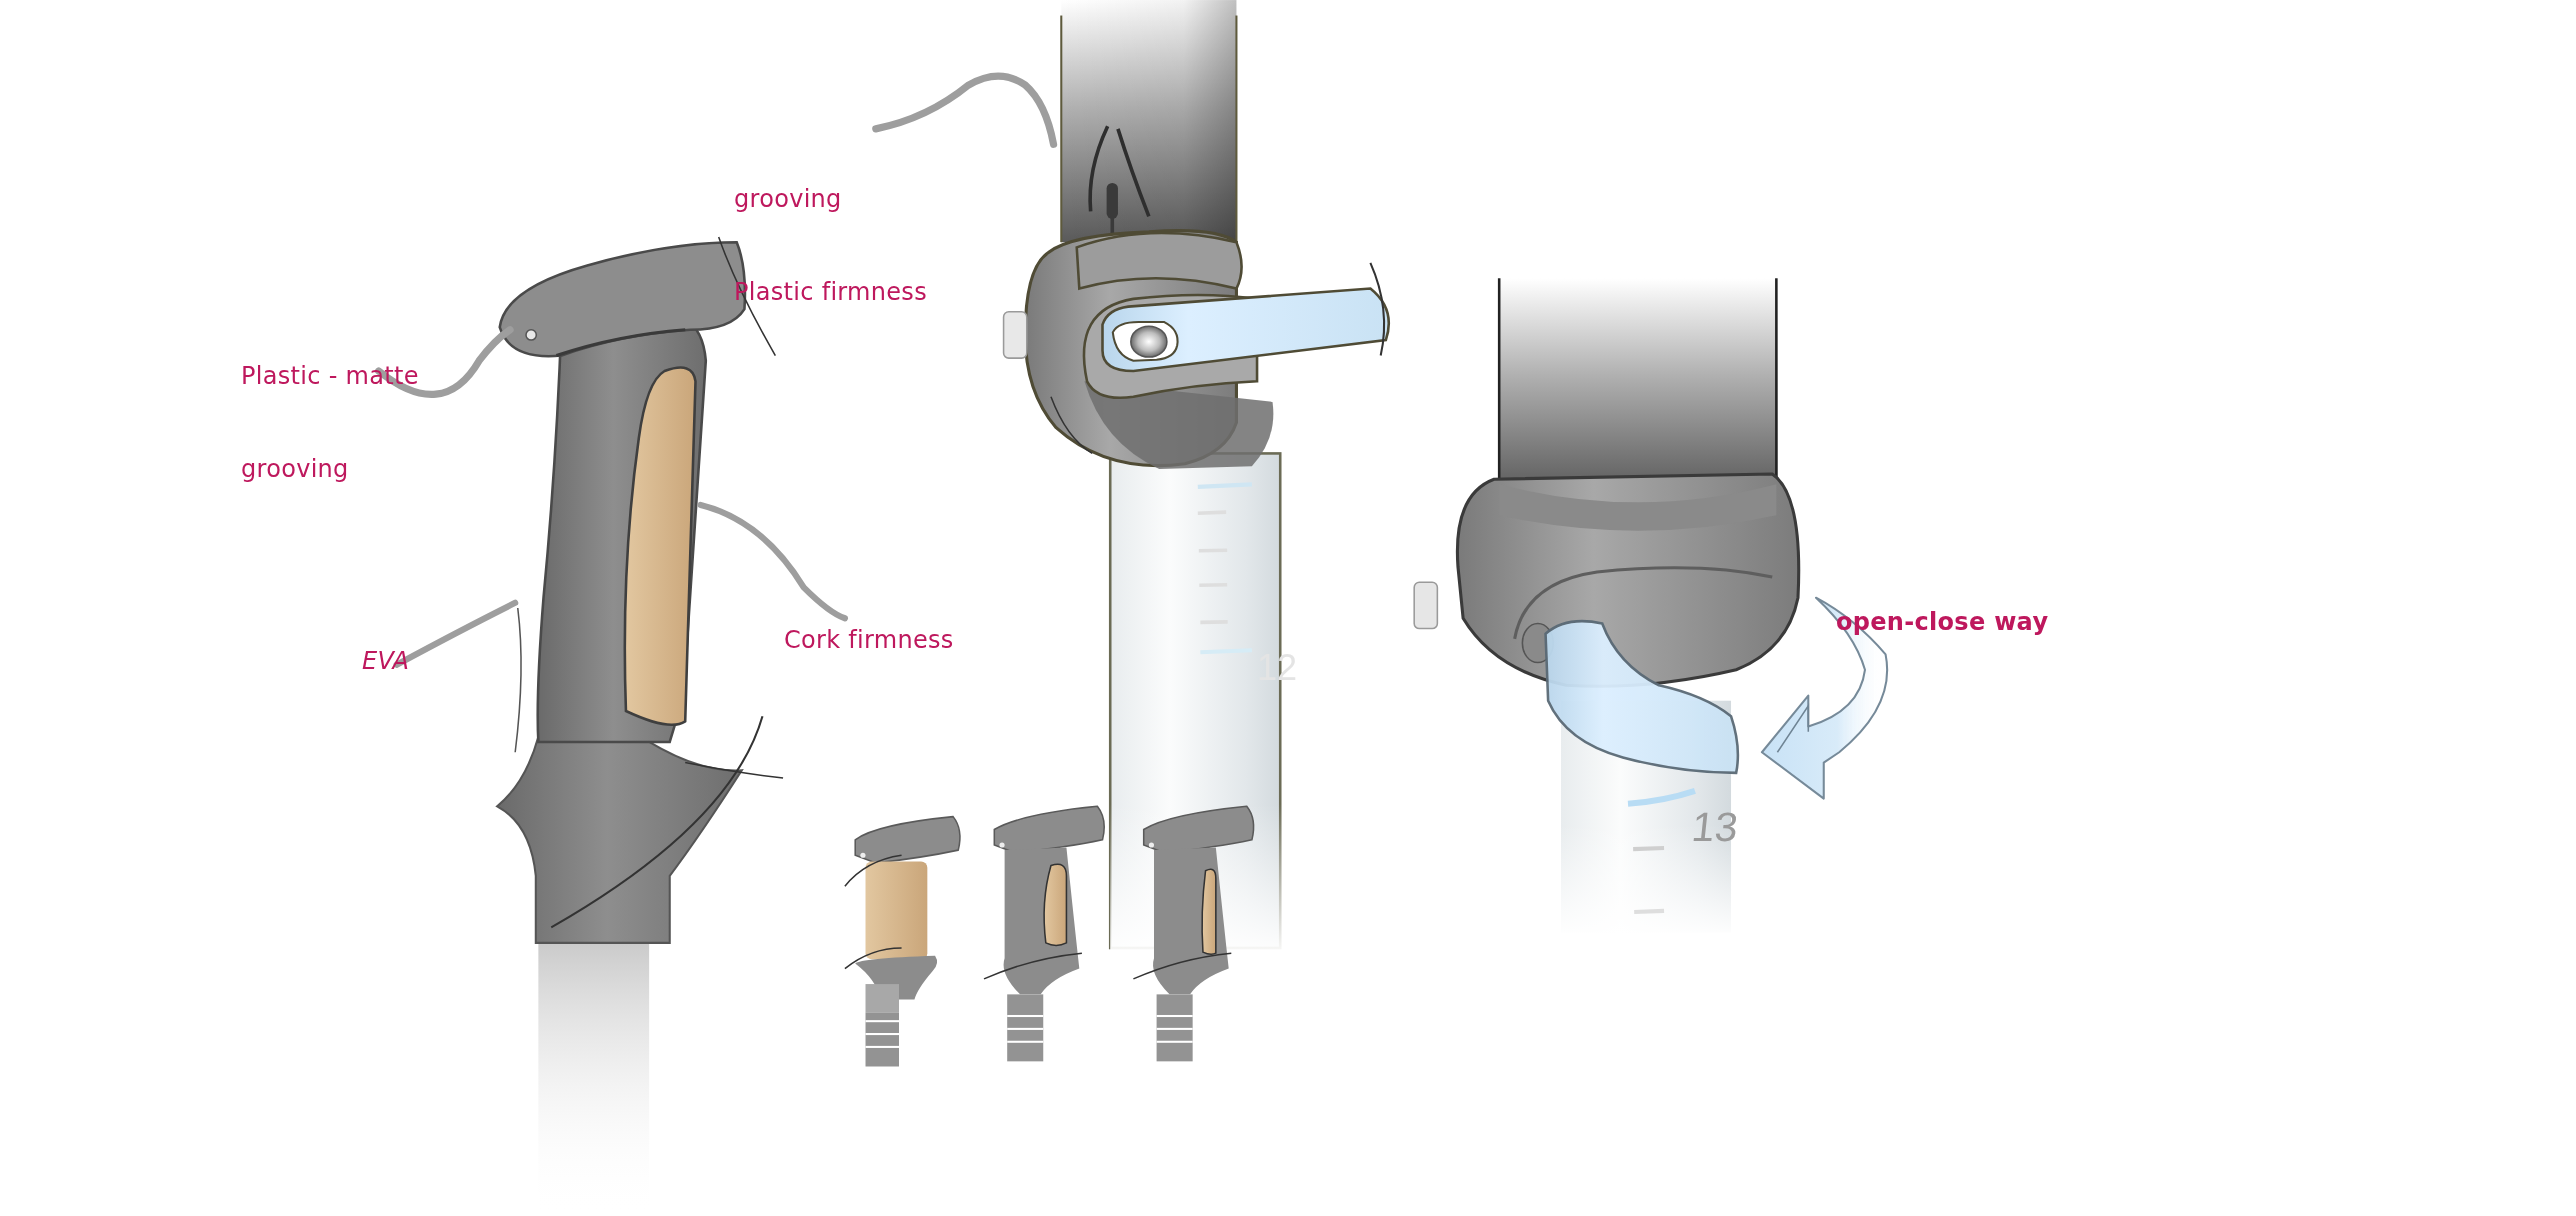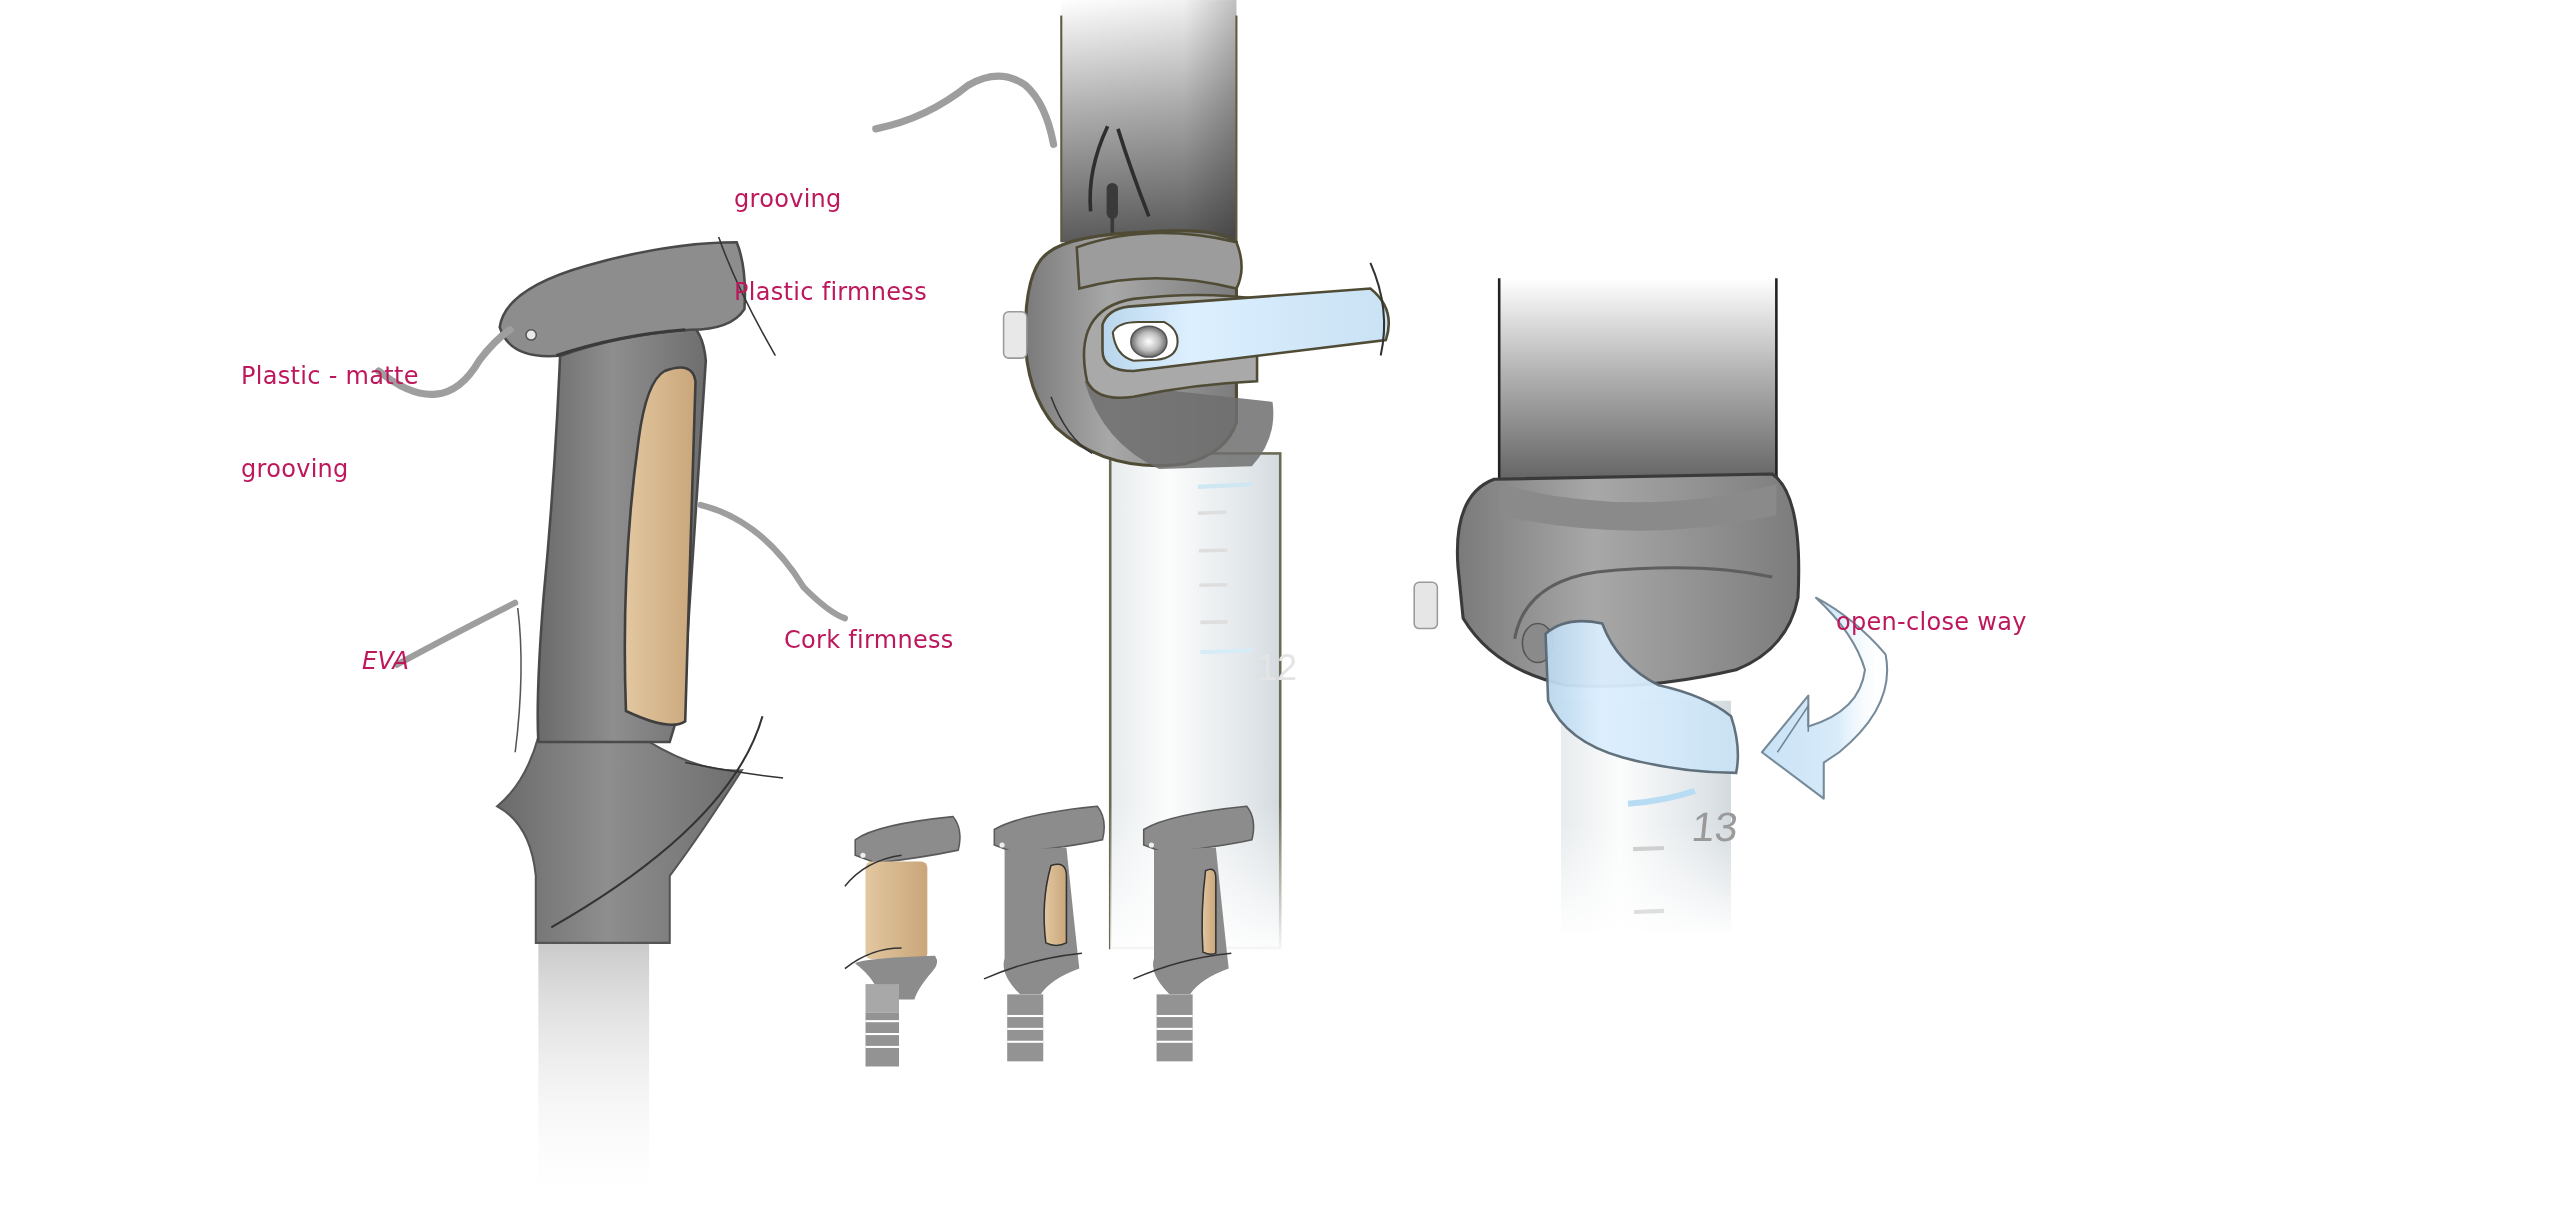--- a/index.html
+++ b/index.html
@@ -253,19 +253,19 @@
 
 <div class="label" style="left:734px; top:122px;">
   <div>grooving</div>
   <div>Plastic firmness</div>
 </div>
 
 <div class="label" style="left:362px; top:646px;font-style:italic;">EVA</div>
 
 <div class="label" style="left:784px; top:625px;">Cork firmness</div>
 
-<div class="label" style="left:1836px; top:607px;">open-close way</div>
+<div class="label" style="left:1836px; top:607px;font-weight:bold;">open-close way</div>
 
 <div class="scale-num" style="left:1692px; top:804px;">13</div>
 
 
 
 
 
 </body></html>

